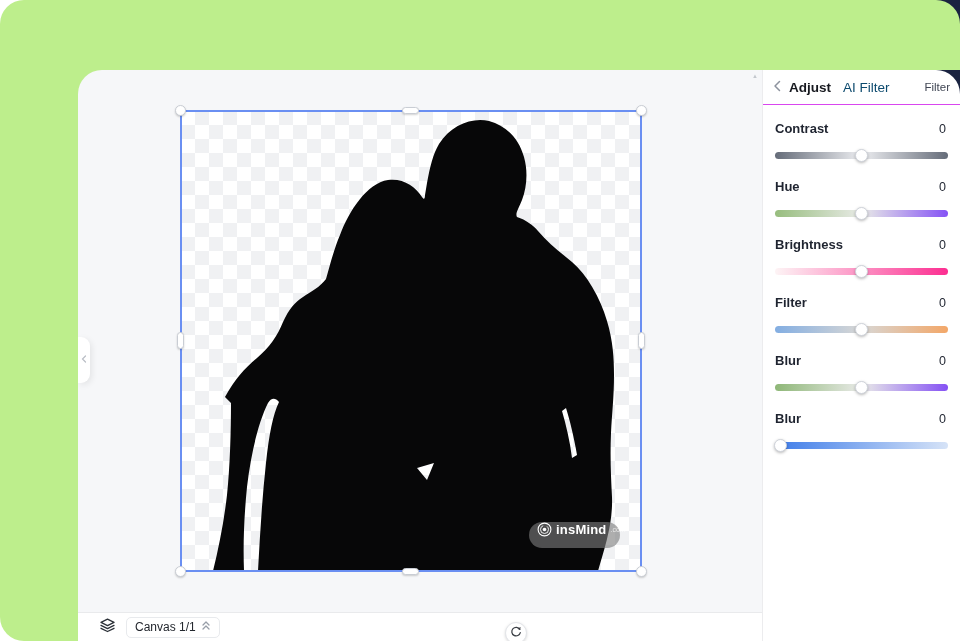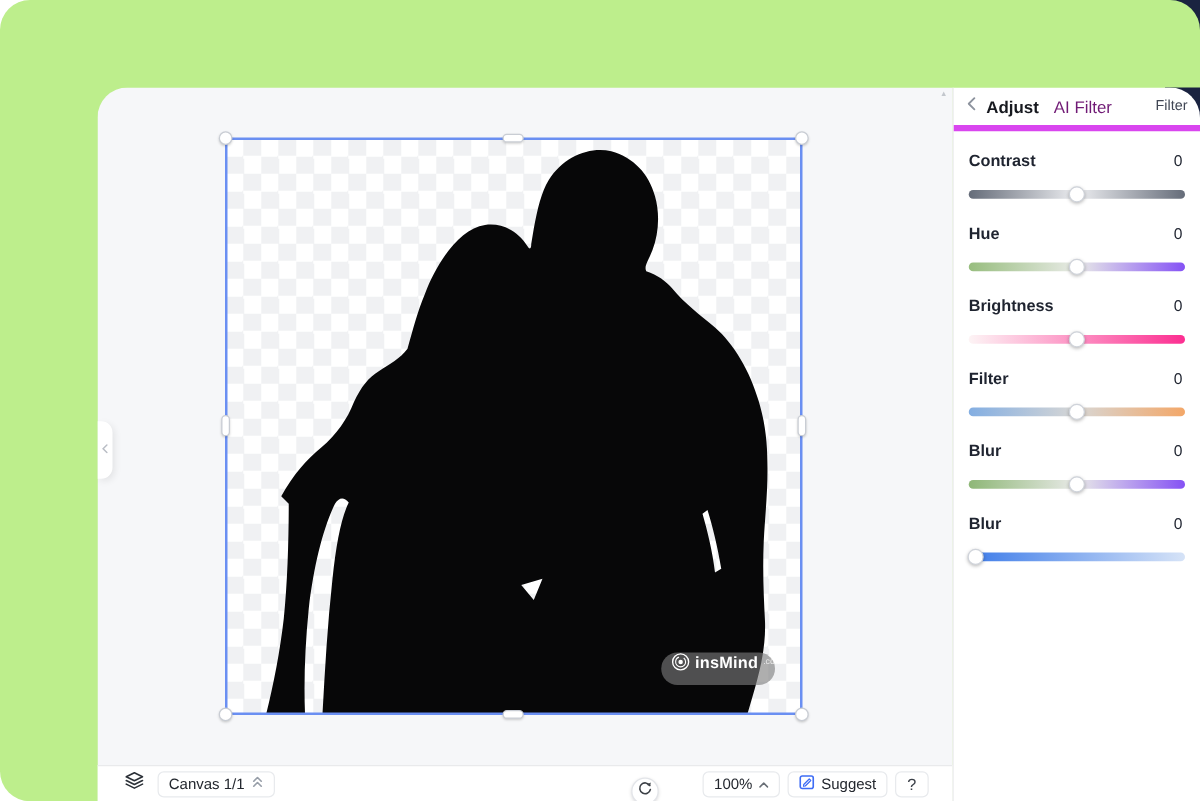--- a/index.html
+++ b/index.html
@@ -53,24 +53,24 @@
   .bb-right { margin-left:auto; display:flex; align-items:center; gap:6px; }
   .bb-btn { height:21px; display:inline-flex; align-items:center; gap:5px; padding:0 8px;
             background:#fff; border:1px solid #e8eaed; border-radius:5px;
             font-size:12px; color:#23272e; cursor:pointer; }
   .bb-icon-btn { border:none; background:transparent; padding:0 2px; display:flex; align-items:center; }
   .help-btn { width:27px; justify-content:center; font-size:13px; color:#3a3f47; }
 
   
   .panel { position:relative; width:198px; background:#ffffff; border-left:1px solid #ececee; }
   .panel-header { height:35px; display:flex; align-items:center; padding:0 10px;
-                  border-bottom:5px solid #d946ef; }
+                  border-bottom:1px solid #d946ef; }
   .ph-back { display:flex; align-items:center; margin-right:8px; cursor:pointer; }
   .ph-title { font-size:13.5px; font-weight:700; color:#17191f; margin-right:12px; cursor:pointer; }
-  .ph-tab2 { font-size:13.5px; color:#701a75; cursor:pointer; }
+  .ph-tab2 { font-size:13.5px; color:#0c4a6e; cursor:pointer; }
   .ph-reset { margin-left:auto; font-size:11.5px; color:#404654; cursor:pointer; }
 
   .sliders { padding-top:6px; }
   .grp { height:58px; padding:10px 12px 0; }
   .grp-row { display:flex; align-items:center; margin-bottom:13px; }
   .grp-label { font-size:13px; font-weight:700; color:#1f2430; }
   .grp-value { margin-left:auto; font-size:12.5px; color:#1f2430; padding-right:2px; }
   .track-wrap { position:relative; height:13px; }
   .track { position:absolute; left:0; right:0; top:3px; height:7px; border-radius:4px; }
   .handle { position:absolute; top:0; width:13px; height:13px; border-radius:50%; background:#fff;
@@ -185,42 +185,20 @@
           <button class="bb-btn">
             <span>Canvas 1/1</span>
             <span>
               <svg width="10" height="11" viewBox="0 0 10 11" fill="none" stroke="#979ea8" stroke-width="1.3" stroke-linecap="round" stroke-linejoin="round">
                 <path d="M2 5 L5 2 L8 5"></path>
                 <path d="M2 9 L5 6 L8 9"></path>
               </svg>
             </span>
           </button>
         </div>
-        <div class="bb-right">
-          <button class="bb-btn">
-            <span>100%</span>
-            <span>
-              <svg width="8" height="6" viewBox="0 0 8 6" fill="none" stroke="#6a7077" stroke-width="1.2" stroke-linecap="round" stroke-linejoin="round">
-                  <path d="M1 4.5 L4 1.5 L7 4.5"></path>
-                </svg>
-            </span>
-          </button>
-          <button class="bb-btn">
-            <span>
-              <svg width="13" height="13" viewBox="0 0 13 13" fill="none" stroke="#3f6df5" stroke-width="1.3" stroke-linecap="round" stroke-linejoin="round">
-                <rect x="1.2" y="1.8" width="10.4" height="10" rx="1.6"></rect>
-                <path d="M4 8.6 L8.4 4.2 L9.6 5.4 L5.2 9.8 L3.8 10 Z" stroke-width="1"></path>
-              </svg>
-            </span>
-            <span>Suggest</span>
-          </button>
-          <button class="bb-btn help-btn">
-            <span>?</span>
-          </button>
-        </div>
       </div>
     </div>
 
     <div class="panel">
       <div class="panel-header">
         <span class="ph-back">
           <span>
             <svg width="8" height="12" viewBox="0 0 8 12" fill="none" stroke="#8d939e" stroke-width="1.5" stroke-linecap="round" stroke-linejoin="round">
                 <path d="M6.5 1.5 L2 6 L6.5 10.5"></path>
               </svg>

